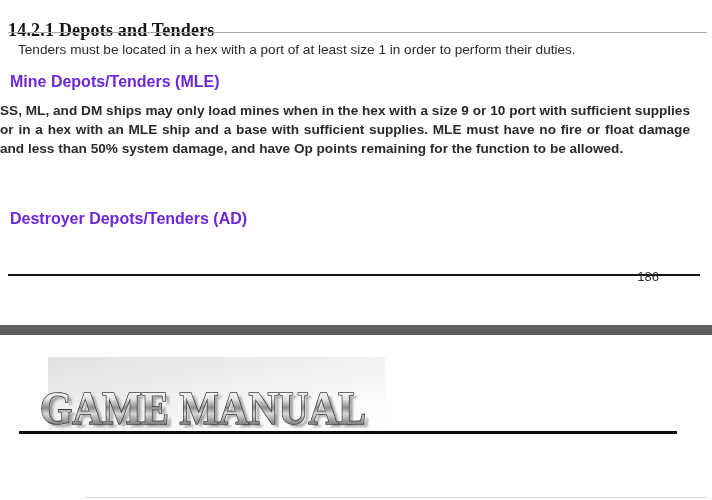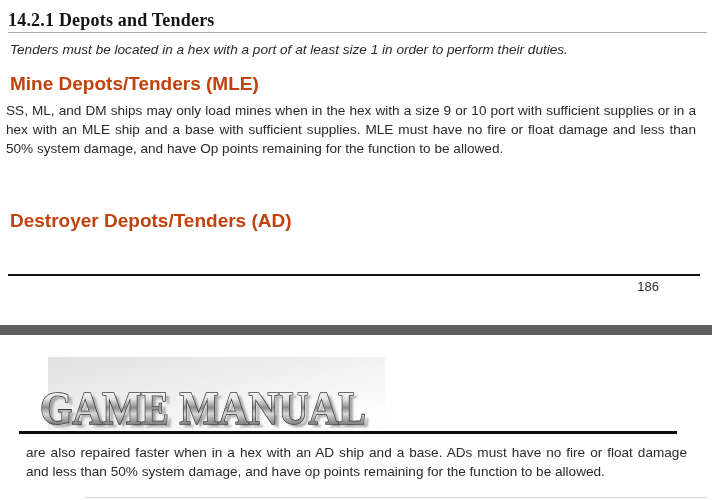--- a/index.html
+++ b/index.html
@@ -2,34 +2,34 @@
 <html style="--divider-bar: #5f5f5f; --rule-dark: #141414; --rule-light: #a9a9a9;"><head>
 <meta charset="utf-8">
 <style>
   html,body{margin:0;padding:0;background:#ffffff;}
   #screen{
     position:relative;width:712px;height:500px;background:#ffffff;
     font-family:"Liberation Sans",sans-serif;color:#262626;overflow:hidden;
   }
   .abs{position:absolute;}
   #section-heading{
-    left:8px;top:10px;width:690px;
+    left:8px;top:20px;width:690px;
     font-family:"Liberation Serif","DejaVu Serif",serif;
     font-weight:bold;font-size:18px;color:#141414;letter-spacing:.2px;
   }
   #section-underline{left:8px;top:32px;width:699px;height:1px;background:var(--rule-light,#a9a9a9);}
   .bodytext{font-size:13.6px;line-height:19px;color:#2a2a2a;}
-  #intro-paragraph{left:10px;top:40px;width:690px;font-style:italic;}
-  .subhead{font-weight:bold;font-size:19px;color:#c2410c;}
+  #intro-paragraph{left:18px;top:40px;width:690px;}
+  .subhead{font-weight:bold;font-size:16px;color:#6d28d9;}
   #mle-heading{left:10px;top:73px;width:690px;}
-  #mle-body{left:6px;top:101px;width:690px;text-align:justify;}
+  #mle-body{left:0;top:101px;width:690px;text-align:justify;font-weight:bold;}
   #ad-heading{left:10px;top:182px;width:690px;margin-top:28px;}
   #ad-body{left:10px;top:211px;width:690px;text-align:justify;text-align-last:justify;}
   #footer-rule{left:8px;top:274px;width:692px;height:2px;background:var(--rule-dark,#141414);}
-  #page-number{left:9px;top:279px;width:650px;text-align:right;font-size:13px;color:#2e2e2e;}
+  #page-number{left:9px;top:269px;width:650px;text-align:right;font-size:13px;color:#2e2e2e;}
   #page-break-bar{left:0;top:325px;width:712px;height:10px;background:var(--divider-bar,#5f5f5f);}
   #banner-box{
     left:48px;top:357px;width:337px;height:73px;
     background:linear-gradient(to bottom right,#e1e1e1 0%,#eeeeee 40%,#fdfdfd 85%);
   }
   #banner-svg{left:0;top:352px;width:712px;height:84px;}
   #banner-underline{left:19px;top:431px;width:658px;height:3px;background:#0d0d0d;}
   #continuation-paragraph{left:26px;top:443px;width:661px;text-align:justify;}
   #bottom-table-line{left:85px;top:497px;width:622px;height:1px;background:#d9d9d9;}
 </style>
@@ -72,17 +72,16 @@
       <filter id="softBlur" x="-10%" y="-10%" width="130%" height="130%">
         <feGaussianBlur stdDeviation="1.3"></feGaussianBlur>
       </filter>
     </defs>
     <text x="44" y="75" textLength="326" lengthAdjust="spacingAndGlyphs" font-family="Liberation Serif, DejaVu Serif, serif" font-weight="bold" font-size="47" fill="#9b9b9b" opacity="0.9" filter="url(#softBlur)">GAME MANUAL</text>
     <text x="40" y="72" textLength="326" lengthAdjust="spacingAndGlyphs" font-family="Liberation Serif, DejaVu Serif, serif" font-weight="bold" font-size="47" fill="url(#metalGrad)" stroke="#3c3c3c" stroke-width="1.6" paint-order="stroke fill">GAME MANUAL</text>
   </svg>
 
   <div id="banner-underline" class="abs"></div>
 
-  <div id="continuation-paragraph" class="abs bodytext">are also repaired faster when in a hex with an AD ship and a base. ADs must have no fire or float damage and less than 50% system damage, and have op points remaining for the function to be allowed.</div>
 
   <div id="bottom-table-line" class="abs"></div>
 
 </div>
 
 </body></html>

